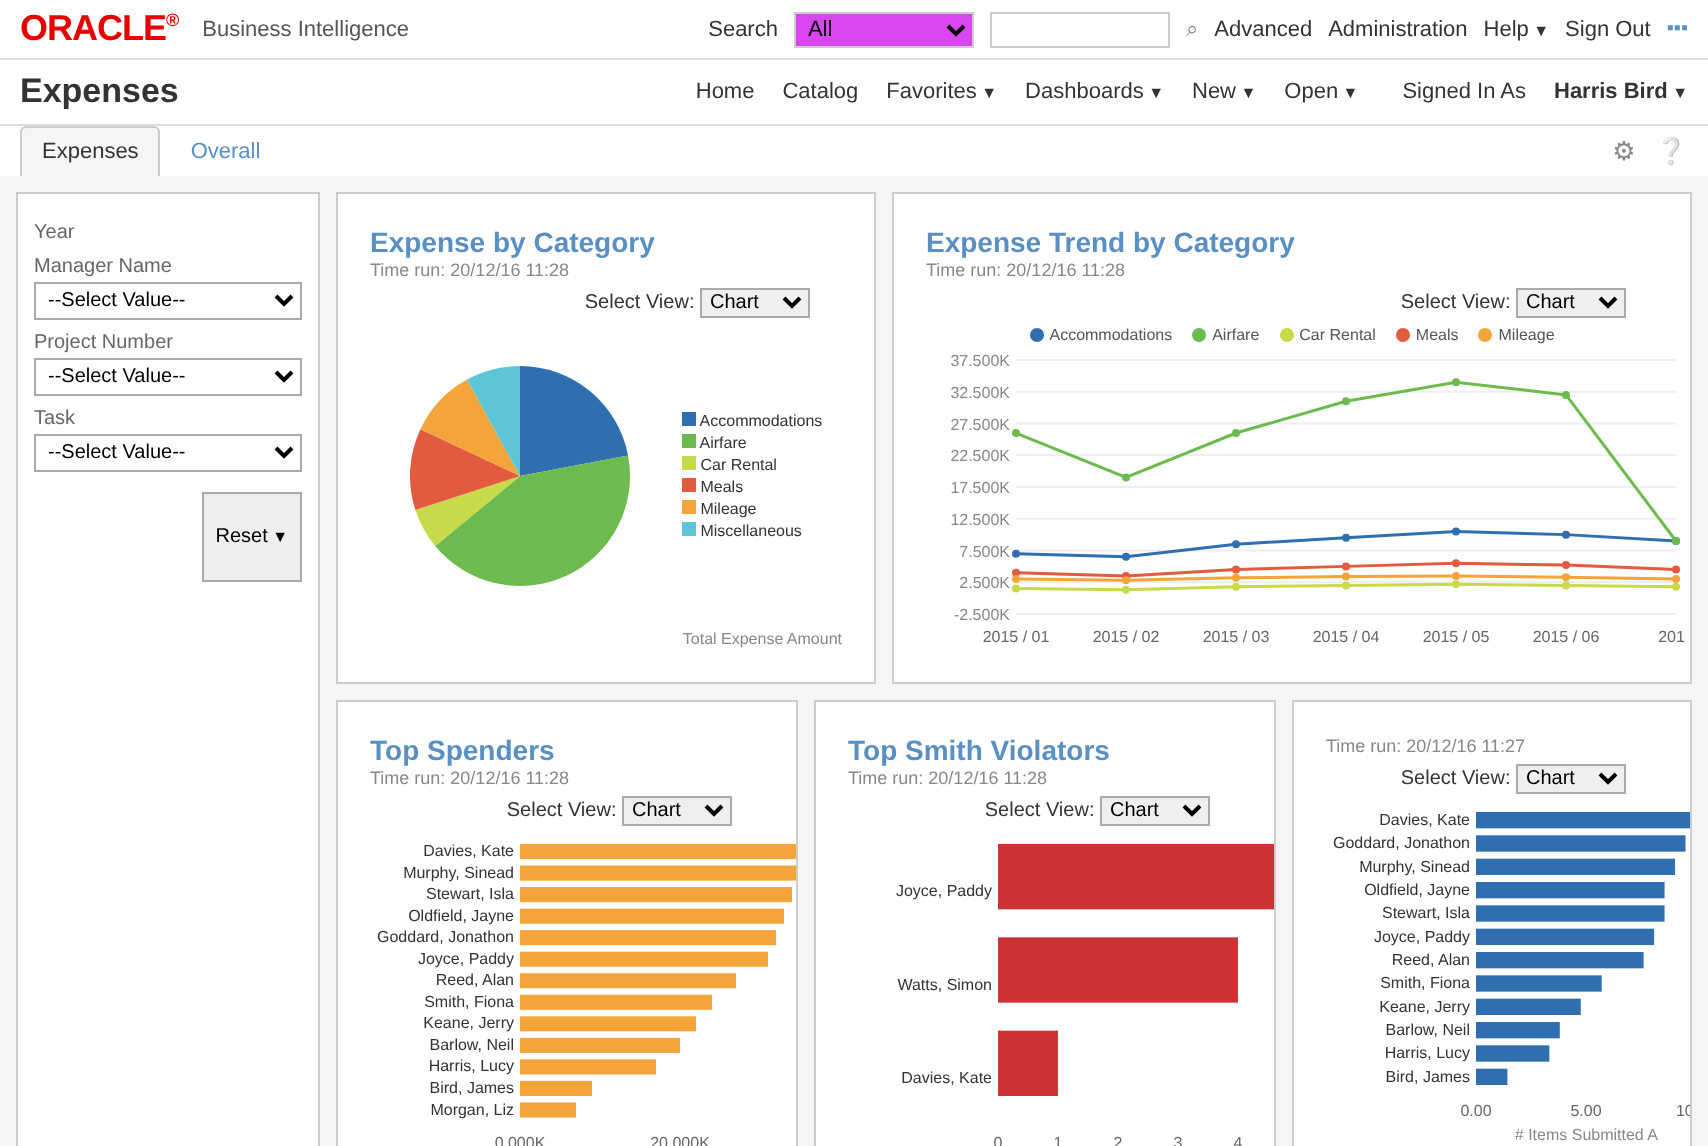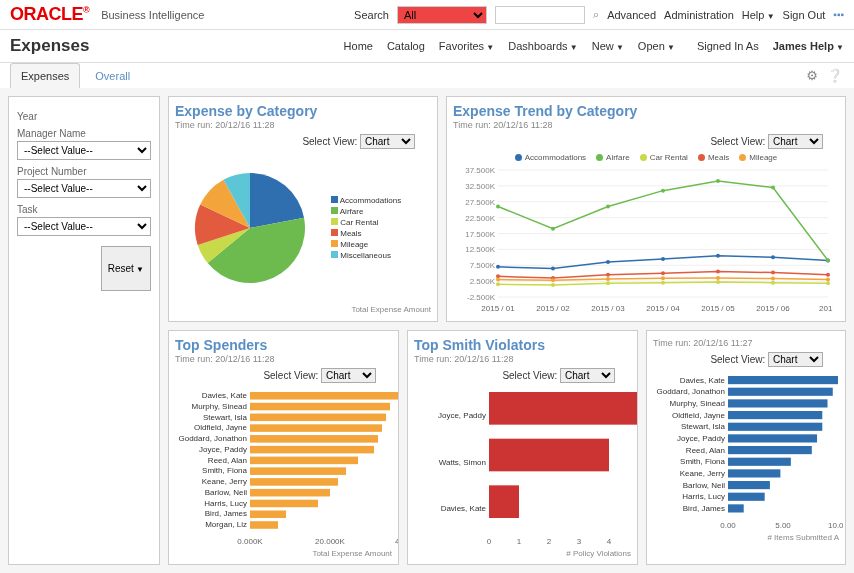--- a/index.html
+++ b/index.html
@@ -3,38 +3,38 @@
 <meta charset="utf-8">
 <style>
 *{box-sizing:border-box;margin:0;padding:0;font-family:Arial,Helvetica,sans-serif}
 body{background:#f5f5f5;font-size:11px;color:#333;width:854px}
 .hdr{background:#fff;border-bottom:1px solid #ddd;padding:4px 10px;display:flex;align-items:center;gap:8px}
 .logo{color:#e60000;font-weight:bold;font-size:18px;letter-spacing:-0.5px}
 .logo sup{font-size:9px}
 .bi{color:#555;font-size:11px;margin-left:4px}
 .sp{flex:1}
 .hdr a{color:#333;text-decoration:none;font-size:11px;cursor:pointer}
-.sel{border:1px solid #ccc;background:#ef4444;font-size:11px;padding:1px 2px;height:18px}
+.sel{border:1px solid #ccc;background:#d946ef;font-size:11px;padding:1px 2px;height:18px}
 .txt{border:1px solid #ccc;background:#fff;font-size:11px;padding:1px 4px;height:18px;width:90px}
 .sub{background:#fff;padding:6px 10px;display:flex;align-items:center;gap:14px;border-bottom:1px solid #ddd}
 .ttl{font-size:17px;font-weight:bold;color:#333}
 .sub a{color:#333;text-decoration:none;font-size:11px;cursor:pointer}
 .dd::after{content:" ▼";font-size:8px}
 .tabs{background:#fff;padding:0 10px;display:flex;gap:4px;align-items:center}
 .tab{padding:6px 10px;font-size:11px;color:#5a8fc4;cursor:pointer;border:1px solid transparent;border-bottom:none}
 .tab.act{color:#333;border-color:#ccc;background:#f5f5f5;border-radius:3px 3px 0 0}
 .gear{margin-left:auto;color:#888;font-size:13px;cursor:pointer}
 .main{display:flex;gap:8px;padding:8px}
 .side{width:152px;background:#fff;border:1px solid #ccc;padding:8px}
 .side .lbl{color:#666;font-size:10px;margin-top:6px;margin-bottom:2px}
 .side select{width:100%;border:1px solid #aaa;font-size:10px;padding:2px;background:#fff}
 .rstbtn{float:right;margin-top:10px;border:1px solid #aaa;background:#eee;font-size:10px;padding:16px 6px;cursor:pointer}
 .grid{flex:1;display:grid;grid-template-columns:270px 1fr;gap:8px}
 .row2{display:grid;grid-template-columns:1fr 1fr 200px;gap:8px;grid-column:1/3}
-.card{background:#fff;border:1px solid #ccc;padding:6px;overflow:hidden}
+.card{background:#fff;border:1px solid #ccc;padding:16px;overflow:hidden}
 .ct{color:#5a8fc4;font-size:14px;font-weight:bold}
 .tr{color:#888;font-size:9px;margin-top:1px}
 .sv{text-align:right;font-size:10px;margin:4px 16px}
 .sv select{border:1px solid #aaa;font-size:10px;width:55px}
 svg{display:block}
 .leg{display:flex;gap:10px;font-size:8px;color:#555;justify-content:center;flex-wrap:wrap;margin:3px 0}
 .leg span{display:flex;align-items:center;gap:3px}
 .sw{width:7px;height:7px}
 .ax{font-size:8px;fill:#666}
 .axl{font-size:8px;fill:#888;text-anchor:end}
@@ -62,21 +62,21 @@
 <div class="sub">
   <span class="ttl">Expenses</span>
   <span class="sp"></span>
   <a>Home</a>
   <a>Catalog</a>
   <a class="dd">Favorites</a>
   <a class="dd">Dashboards</a>
   <a class="dd">New</a>
   <a class="dd">Open</a>
   <span style="margin-left:8px">Signed In As</span>
-  <a class="dd" style="font-weight:bold">James Help</a>
+  <a class="dd" style="font-weight:bold">Harris Bird</a>
 </div>
 
 <div class="tabs">
   <div class="tab act">Expenses</div>
   <div class="tab">Overall</div>
   <span class="gear">⚙</span>
   <span class="gear" style="margin-left:6px">❔</span>
 </div>
 
 <div class="main">

